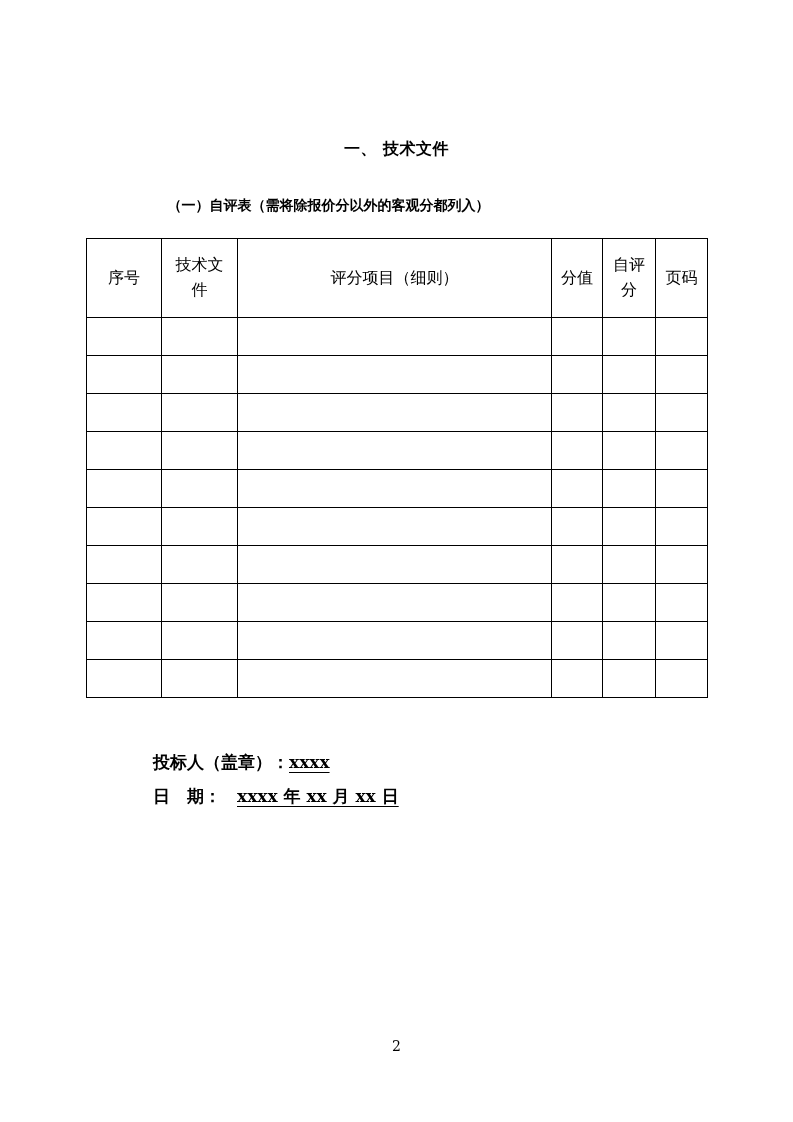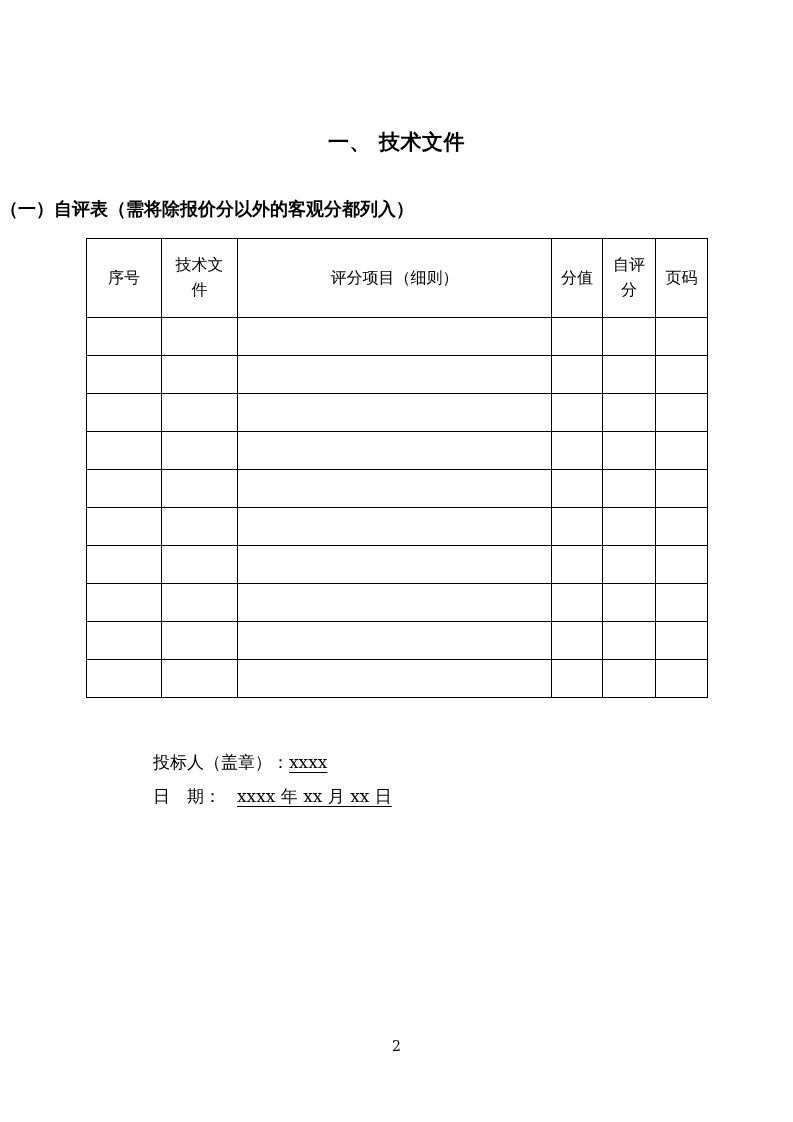--- a/index.html
+++ b/index.html
@@ -18,37 +18,38 @@
 
   .page {
     position: absolute;
     inset: 0;
     background: #ffffff;
   }
 
   
   .doc-title {
     position: absolute;
-    top: 128px;
+    top: 139px;
     left: 0;
     width: 793px;
     text-align: center;
-    font-size: 21px;
+    font-size: 16px;
     font-weight: bold;
     letter-spacing: 0.5px;
     white-space: pre;
   }
 
   
   .doc-subtitle {
     position: absolute;
     top: 197px;
     left: 0;
     width: 657px;
-    font-size: 18px;
+    text-align: center;
+    font-size: 14px;
     font-weight: bold;
     white-space: pre;
   }
 
   
   .table-wrap {
     position: absolute;
     left: 86px;
     top: 238px;
     width: 621px;
@@ -93,20 +94,21 @@
   }
 
   
   .signature-block {
     position: absolute;
     left: 153px;
     top: 745px;
     font-size: 17px;
     line-height: 34px;
     white-space: nowrap;
+    font-weight: bold;
   }
   .sig-line {
     display: block;
     height: 34px;
   }
   .sig-label { }
   .sig-value {
     text-decoration: underline;
     text-underline-offset: 4px;
   }

